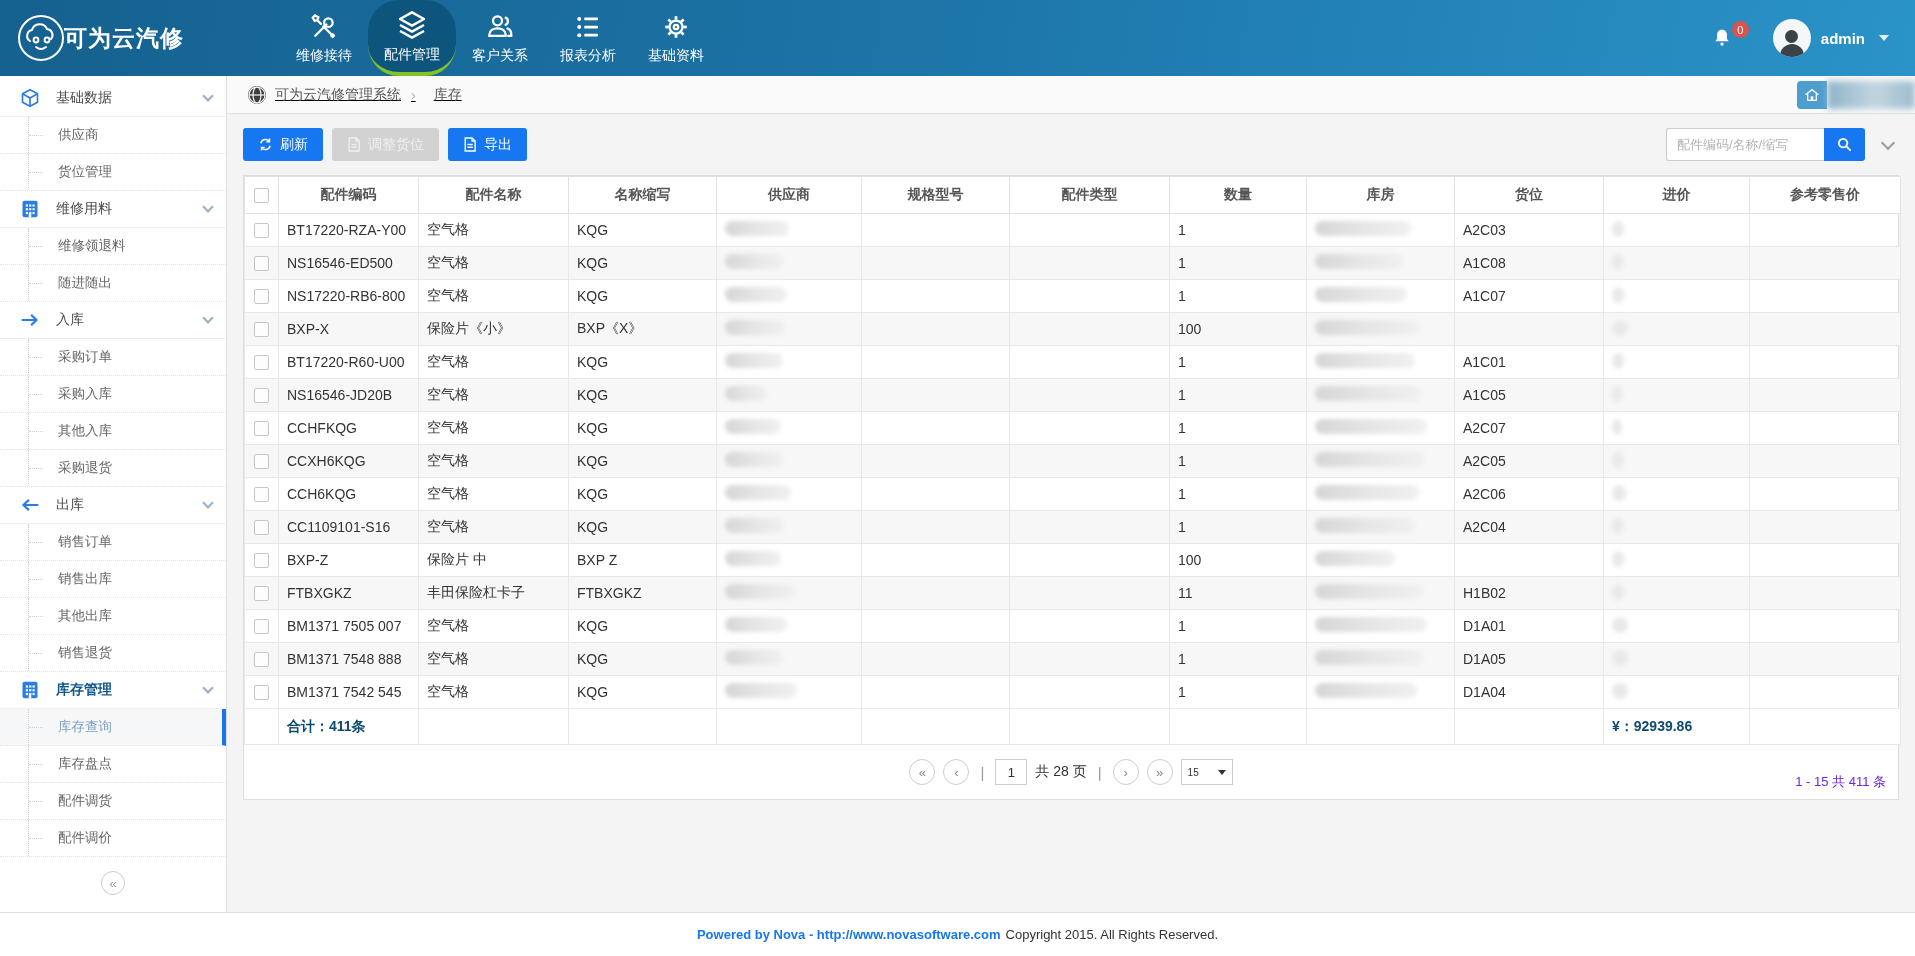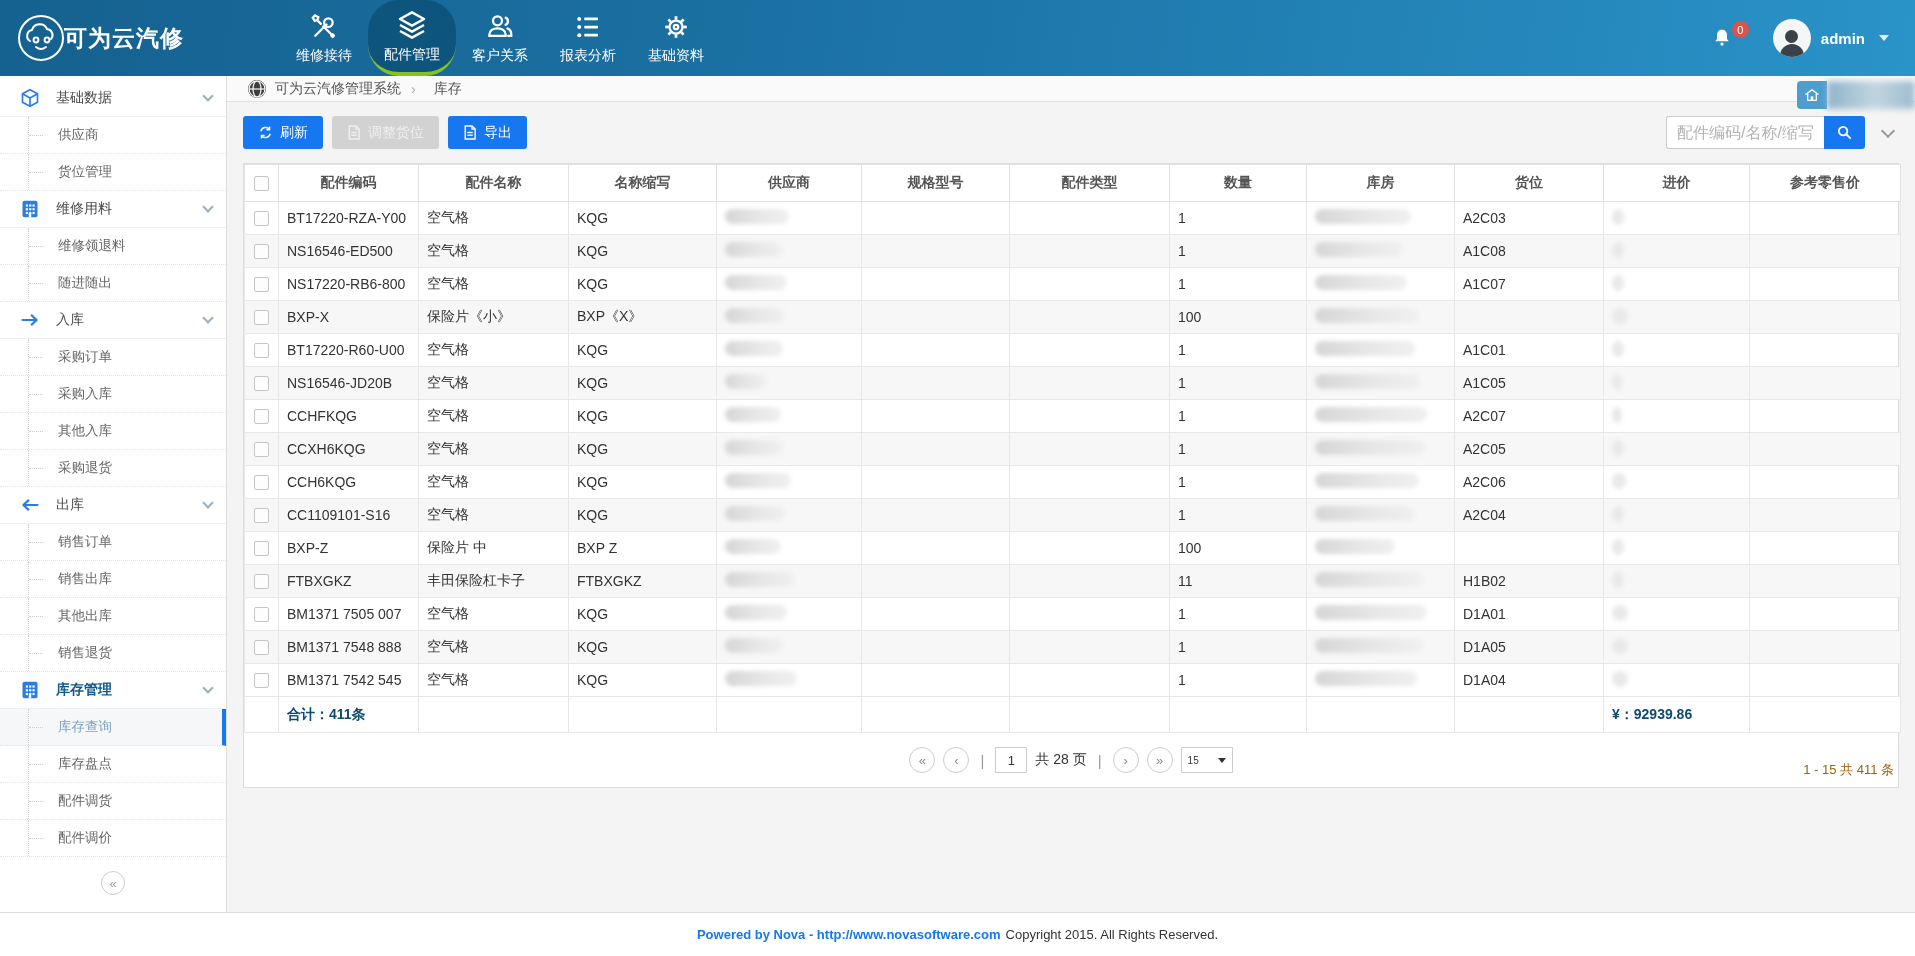--- a/index.html
+++ b/index.html
@@ -51,39 +51,39 @@
     linear-gradient(to right, transparent 27px, transparent 27px); }
   .side-item::before { content:""; position:absolute; left:28px; top:0; bottom:0; border-left:1px dotted #cfcfcf; }
   .side-item::after { content:""; position:absolute; left:29px; width:14px; border-top:1px dotted #cfcfcf; }
   .side-item.active { background:#f5f7f8; color:#7fa0c0; border-right:4px solid #1677f1; }
   .collapse-btn { margin:14px auto 10px auto; width:24px; height:24px; border-radius:50%; border:1px solid #ccc;
     color:#999; font-size:13px; display:flex; align-items:center; justify-content:center; cursor:pointer;
     background:#fff; }
 
   
   .main { flex:1; display:flex; flex-direction:column; background:#f4f4f4; min-width:0; }
-  .breadcrumb-bar { height:26px; background:#fafafa; border-bottom:1px solid #e0e0e0; display:flex;
-    align-items:center; padding-left:20px; position:relative; }
+  .breadcrumb-bar { height:38px; background:#fafafa; border-bottom:1px solid #e0e0e0; display:flex;
+    align-items:center; padding-left:20px; position:relative;text-decoration:underline; }
   .crumb-text { font-size:14px; color:#555; margin-left:8px; }
   .crumb-sep { color:#aaa; margin:0 10px; font-size:14px; }
   .quick-area { position:absolute; right:0; top:5px; height:28px; display:flex; }
   .home-btn { width:30px; height:28px; background:#4d9ecf; border-radius:4px 0 0 4px; display:flex;
     align-items:center; justify-content:center; cursor:pointer; }
   .blur-tabs { width:88px; height:28px; background:linear-gradient(90deg,#8fb4c9,#c2d5e0 55%,#9dbccf);
     filter:blur(3px); border-radius:0 2px 2px 0; }
 
   
   .toolbar { display:flex; align-items:center; margin:14px 16px; }
   .btn { height:33px; border:none; border-radius:3px; background:#1677f1; color:#fff; font-size:14px;
     display:inline-flex; align-items:center; gap:7px; padding:0 15px; margin-right:9px; cursor:pointer;
     font-family:inherit; }
   .btn.disabled { background:#d2d2d2; color:#efefef; cursor:default; }
   .search-group { margin-left:auto; display:flex; align-items:center; }
   .search-input { width:158px; height:33px; border:1px solid #ccc; border-right:none; border-radius:3px 0 0 3px;
-    padding:12px 10px; font-size:16px; color:#333; outline:none; font-family:inherit; background:#fff; }
+    padding:12px 10px; font-size:13px; color:#333; outline:none; font-family:inherit; background:#fff; }
   .search-input::placeholder { color:#b3b3b3; }
   .search-btn { width:41px; height:33px; background:#1677f1; border:none; border-radius:0 3px 3px 0;
     display:flex; align-items:center; justify-content:center; cursor:pointer; }
   .adv-chev { width:10px; height:10px; border-right:2px solid #9a9a9a; border-bottom:2px solid #9a9a9a;
     transform:rotate(45deg); margin:-4px 6px 0 18px; cursor:pointer; }
 
   
   .card { background:#fff; border:1px solid #ddd; margin:0 16px; }
   table.inv { width:100%; border-collapse:collapse; table-layout:fixed; }
   table.inv th { height:37px; font-size:14px; color:#555; font-weight:bold; border:1px solid #e2e2e2;
@@ -105,21 +105,21 @@
   .pg-circle { width:26px; height:26px; border-radius:50%; border:1px solid #ccc; background:#fff; color:#888;
     font-size:13px; display:flex; align-items:center; justify-content:center; cursor:pointer; }
   .pg-sep { color:#999; font-size:15px; margin:0 3px; }
   .pg-input { width:32px; height:26px; border:1px solid #ccc; text-align:center; font-size:13px; color:#333;
     font-family:inherit; outline:none; }
   .pg-text { font-size:14px; color:#333; }
   .pg-select { width:52px; height:26px; border:1px solid #ccc; background:#fff; display:flex; align-items:center;
     padding:0 6px; font-size:10px; color:#333; cursor:pointer; }
   .pg-select .sel-caret { margin-left:auto; width:0; height:0; border-left:4px solid transparent;
     border-right:4px solid transparent; border-top:5px solid #333; }
-  .range-info { position:absolute; right:4px; bottom:8px; font-size:13px; color:#a16207; }
+  .range-info { position:absolute; right:12px; bottom:8px; font-size:13px; color:#6d28d9; }
 
   
   .page-footer { height:44px; background:#fff; border-top:1px solid #ddd; display:flex; align-items:center;
     justify-content:center; font-size:13px; color:#333; }
   .page-footer .powered { color:#1677f1; font-weight:bold; margin-right:5px; }
 
   svg { display:block; }
 </style>
 </head>
 <body>

